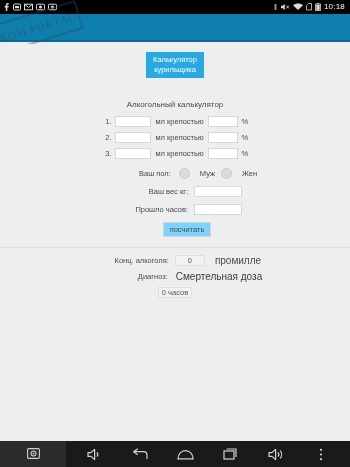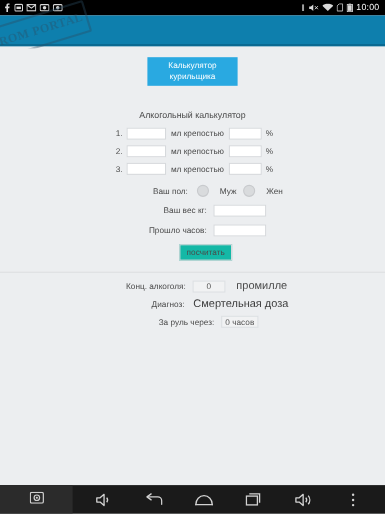--- a/index.html
+++ b/index.html
@@ -76,21 +76,21 @@
     margin-top: 8px;
     display: flex; justify-content: center;
   }
   #smoker-tab {
     background: #29a9e1;
     color: #ffffff;
     font-size: 7.5px;
     line-height: 10px;
     text-align: center;
     padding: 3px 5px;
-    width: 82px;
+    width: 58px;
     cursor: pointer;
     border: none;
     font-family: "Liberation Sans", sans-serif;
   }
 
   #section-title {
     margin-top: 22px;
     text-align: center;
     font-size: 8px;
     color: #4a4a4a;
@@ -150,21 +150,21 @@
     font-size: 7.5px; color: #4a4a4a;
   }
   .fld-wide { width: 48px; }
 
   #calc-row {
     margin-top: 7px;
     display: flex; justify-content: center;
     padding-left: 24px;
   }
   #calc-button {
-    background: #14b8a6;
+    background: #7dd3fc;
     border: 1px solid #d6d9dc;
     font-size: 7.5px;
     color: #4a4a4a;
     padding: 2px 6px;
     cursor: pointer;
     font-family: "Liberation Sans", sans-serif;
   }
 
   #divider {
     margin-top: 10px;
@@ -280,21 +280,21 @@
             <path d="M.5 7V2.4L2.4.5h3.1V7z" fill="none" stroke="#ddd" stroke-width=".9"></path>
           </svg>
       </span>
       <span class="sicon">
         <svg width="6" height="8" viewBox="0 0 6 8">
             <rect x="2" y=".2" width="2" height=".8" fill="#fff"></rect>
             <rect x=".6" y="1" width="4.8" height="6.6" fill="none" stroke="#fff" stroke-width=".8"></rect>
             <rect x="1.3" y="1.7" width="3.4" height="5.2" fill="#fff"></rect>
           </svg>
       </span>
-      <span id="clock">10:00</span>
+      <span id="clock">10:18</span>
     </div>
   </div>
 
   <div id="appbar"></div>
 
   <div id="watermark">
     <div class="wm-box">
       <span class="wm-text">ROM PORTAL</span>
     </div>
   </div>
@@ -372,21 +372,20 @@
         <span class="res-box">0</span>
         <span class="res-unit">промилле</span>
       </div>
 
       <div class="res-line">
         <span class="res-lbl">Диагноз:</span>
         <span class="res-plain">Смертельная доза</span>
       </div>
 
       <div class="res-line">
-        <span class="res-lbl">За руль через:</span>
         <span class="res-box res-box-left">0 часов</span>
       </div>
 
     </div>
   </div>
 
   <div id="navbar">
     <div id="nav-shot">
       <span>
         <svg width="13" height="11" viewBox="0 0 13 11">

